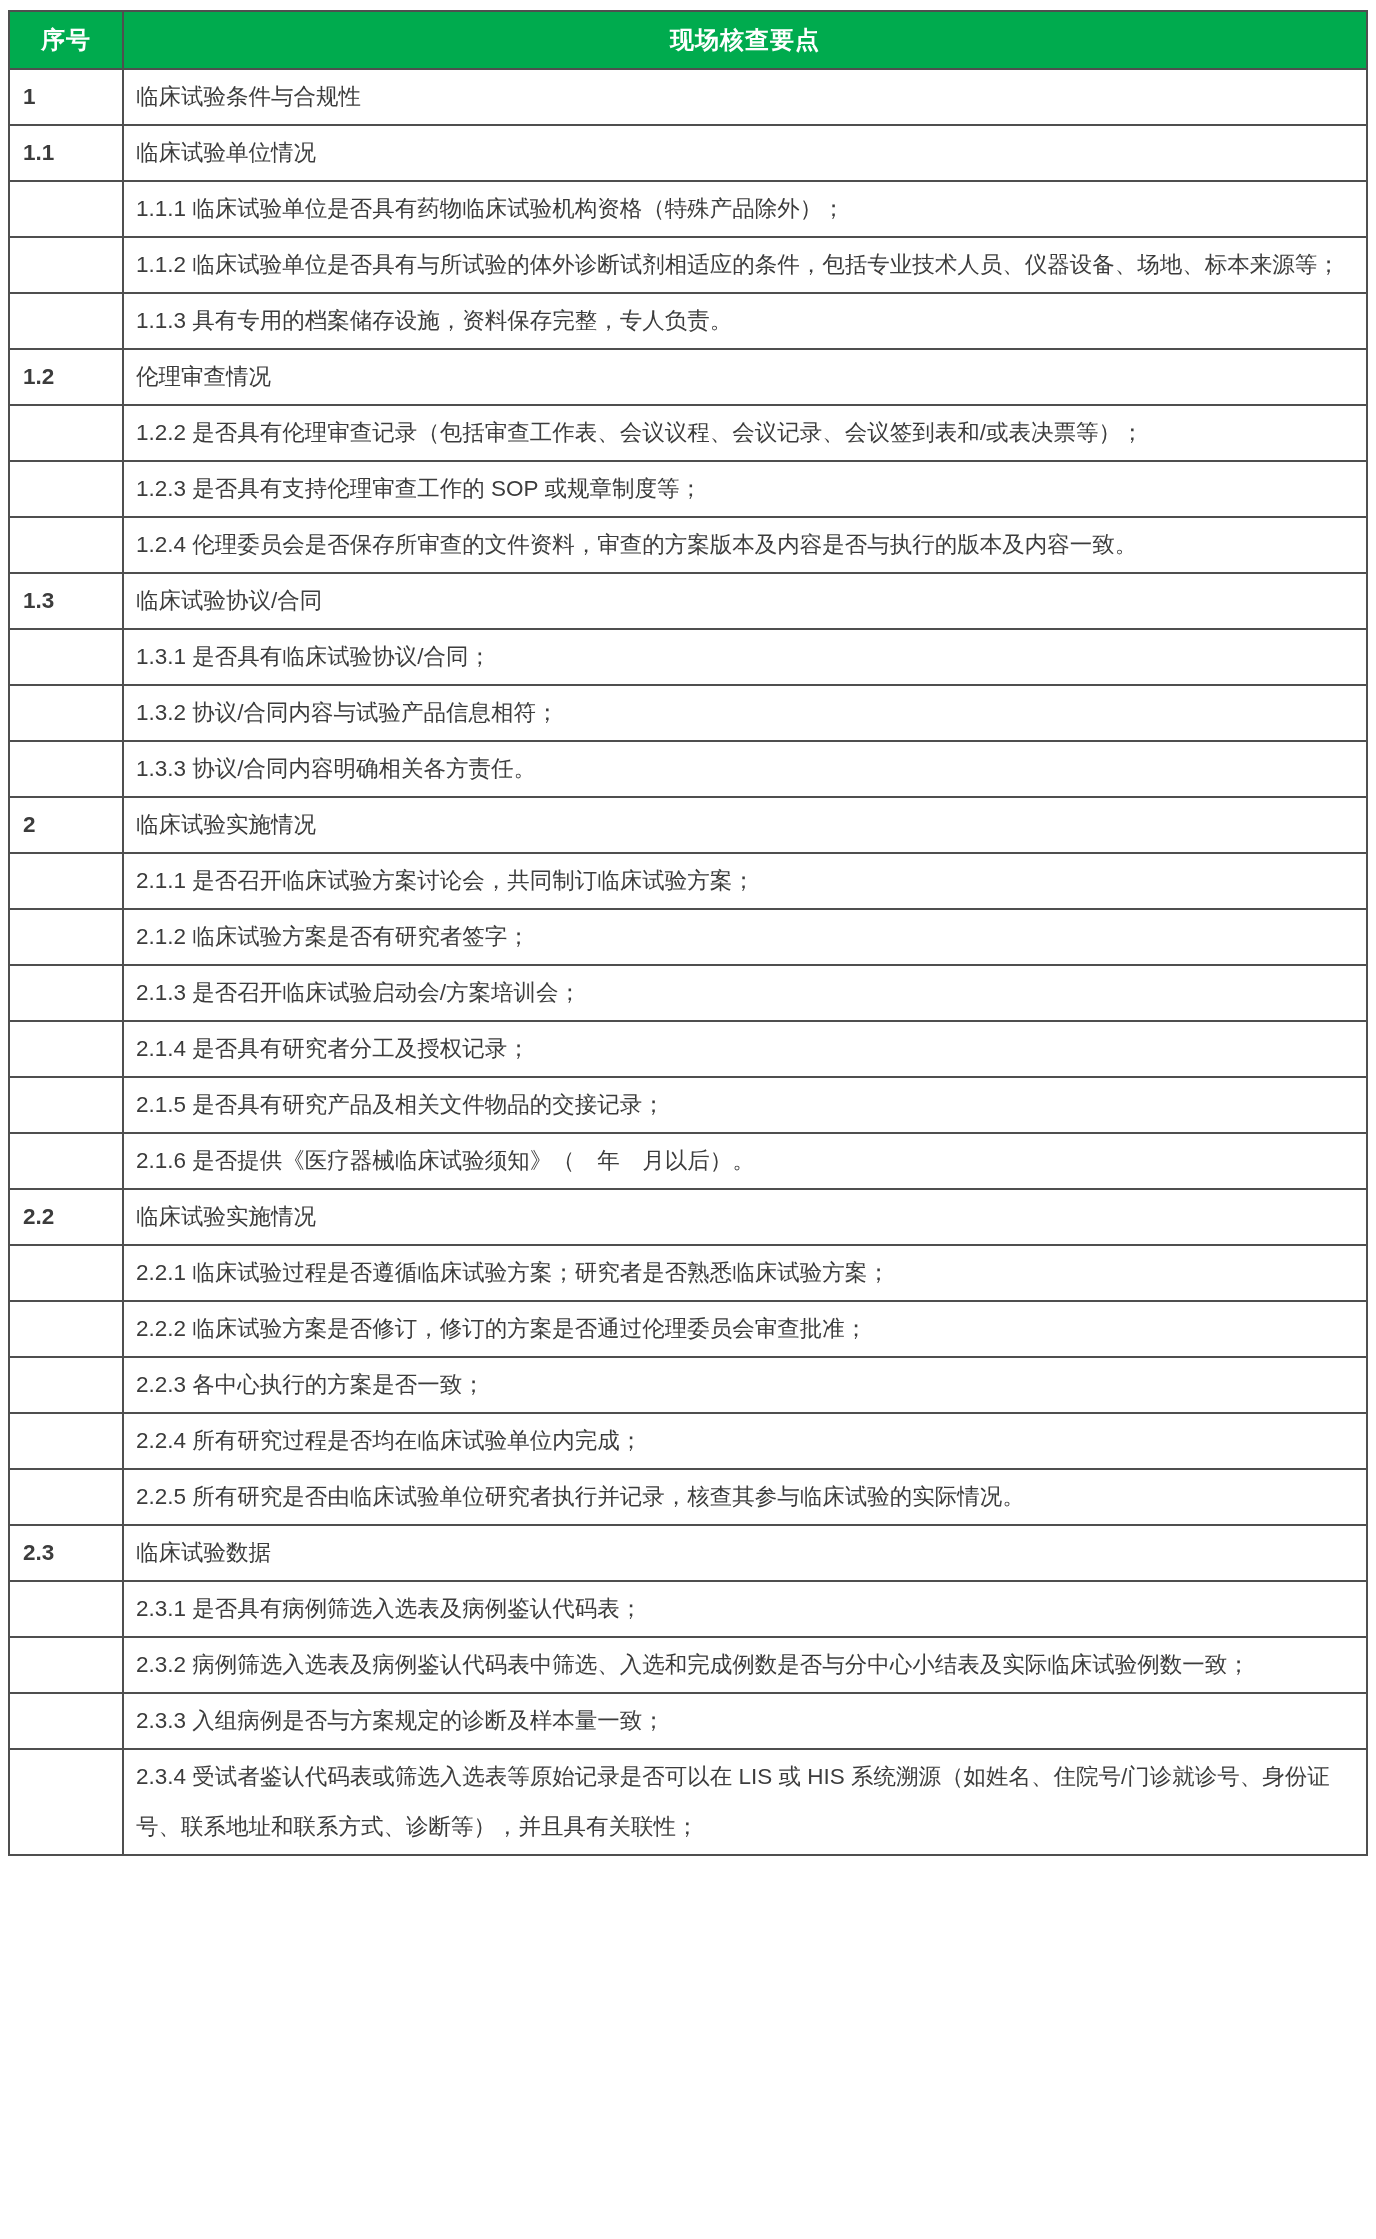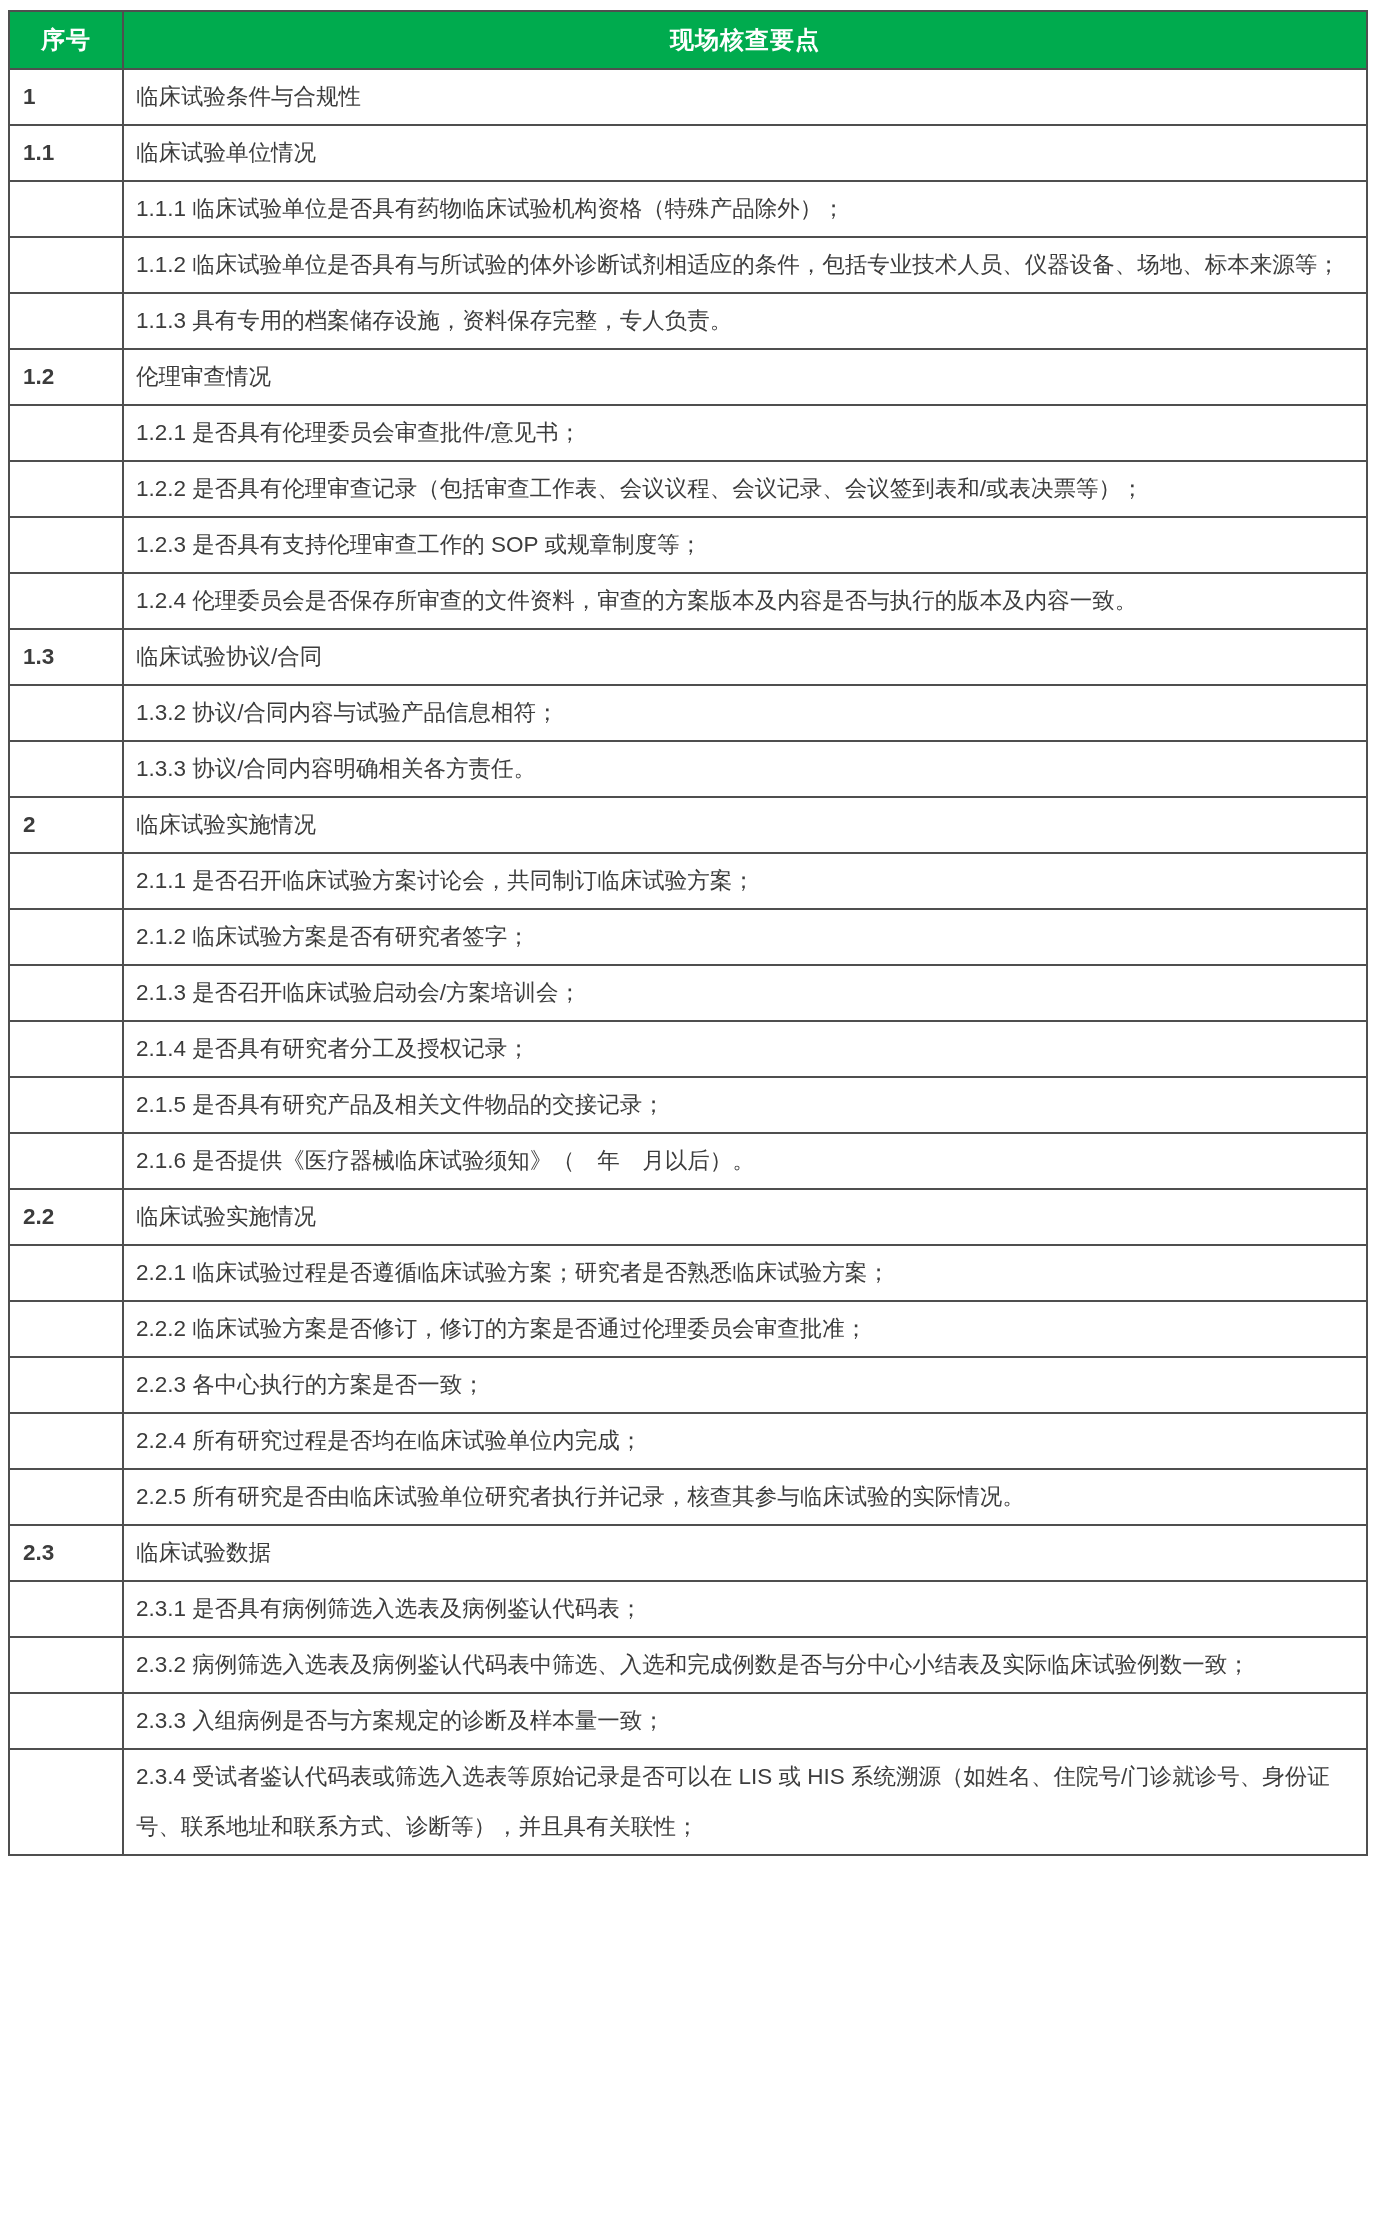--- a/index.html
+++ b/index.html
@@ -84,37 +84,37 @@
         <tr>
           <td class="num"></td>
           <td class="text">1.1.3 具有专用的档案储存设施，资料保存完整，专人负责。</td>
         </tr>
         <tr class="section">
           <td class="num">1.2</td>
           <td class="text">伦理审查情况</td>
         </tr>
         <tr>
           <td class="num"></td>
-          <td class="text">1.2.1 是否具有伦理委员会审查批件/意见书；</td>
-        </tr>
-        <tr>
-          <td class="num"></td>
           <td class="text">1.2.2 是否具有伦理审查记录（包括审查工作表、会议议程、会议记录、会议签到表和/或表决票等）；</td>
         </tr>
         <tr>
           <td class="num"></td>
           <td class="text">1.2.3 是否具有支持伦理审查工作的 SOP 或规章制度等；</td>
         </tr>
         <tr>
           <td class="num"></td>
           <td class="text">1.2.4 伦理委员会是否保存所审查的文件资料，审查的方案版本及内容是否与执行的版本及内容一致。</td>
         </tr>
         <tr class="section">
           <td class="num">1.3</td>
           <td class="text">临床试验协议/合同</td>
+        </tr>
+        <tr>
+          <td class="num"></td>
+          <td class="text">1.3.1 是否具有临床试验协议/合同；</td>
         </tr>
         <tr>
           <td class="num"></td>
           <td class="text">1.3.2 协议/合同内容与试验产品信息相符；</td>
         </tr>
         <tr>
           <td class="num"></td>
           <td class="text">1.3.3 协议/合同内容明确相关各方责任。</td>
         </tr>
         <tr class="section">

